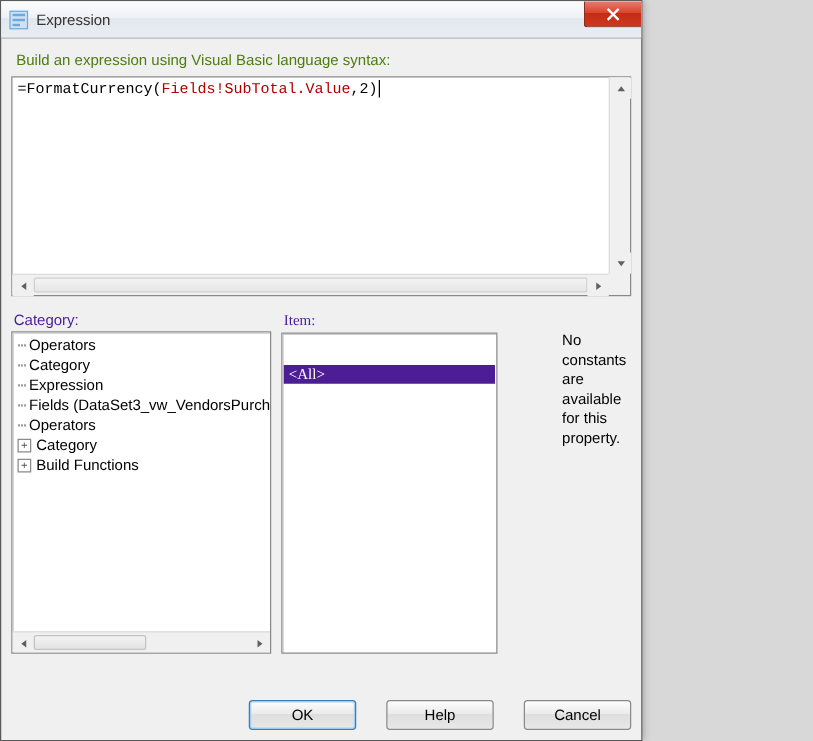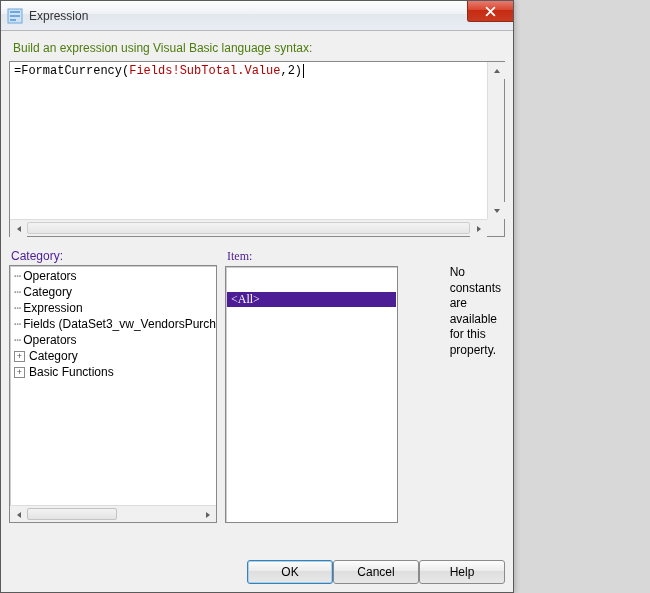--- a/index.html
+++ b/index.html
@@ -83,21 +83,21 @@
   .cat-hscroll .arrow.right { right:0; }
   .cat-hscroll .thumb { position:absolute; left:17px; width:90px; top:2px; bottom:2px;
     background:linear-gradient(to bottom,#f3f3f3,#e3e3e3); border:1px solid #c3c3c3; border-radius:2px; }
 
   .item-list { padding:1px; }
   .item-row { height:15px; line-height:15px; padding:0 4px; cursor:default; }
   .item-row.sel { background:#4c1d95; color:#fff;margin-top:24px; }
 
   .desc-text { padding:0 4px; color:#000; line-height:1.3; }
 
-  .button-row { position:absolute; right:0; bottom:0; display:flex; gap:0; }
+  .button-row { position:absolute; right:0; bottom:0; display:flex; gap:24px; }
   .btn {
     width:86px; height:24px; border:1px solid #8a8a8a; border-radius:3px;
     background:linear-gradient(to bottom,#fdfdfd,#ebebeb 45%,#dedede 46%,#e8e8e8);
     display:flex; align-items:center; justify-content:center; cursor:pointer; color:#000;
   }
   .btn.default { border:1px solid #3c7fb1; box-shadow:0 0 0 1px #a3d1f5 inset; }
 </style>
 </head>
 <body>
 
@@ -179,21 +179,21 @@
             <div class="tree-row">
               <span class="connector">⋯</span>
               <span>Operators</span>
             </div>
             <div class="tree-row">
               <span class="exp">+</span>
               <span>Category</span>
             </div>
             <div class="tree-row">
               <span class="exp">+</span>
-              <span>Basic Functions</span>
+              <span>Build Functions</span>
             </div>
           </div>
           <div class="cat-hscroll">
             <div class="arrow left">
                 <svg viewBox="0 0 8 8">
                   <path d="M2 4 L6 1 L6 7 Z" fill="#606060"></path>
                 </svg>
               </div>
             <div class="thumb"></div>
             <div class="arrow right">
@@ -216,18 +216,18 @@
 
       <div class="col desc">
         <div class="col-label">&nbsp;</div>
         <div class="desc-text">No constants are available for this property.</div>
       </div>
 
     </div>
 
     <div class="button-row">
       <div class="btn default">OK</div>
+      <div class="btn">Help</div>
       <div class="btn">Cancel</div>
-      <div class="btn">Help</div>
     </div>
 
   </div>
 </div>
 
 </body></html>

